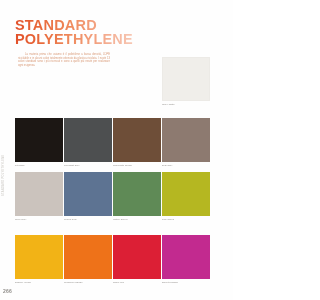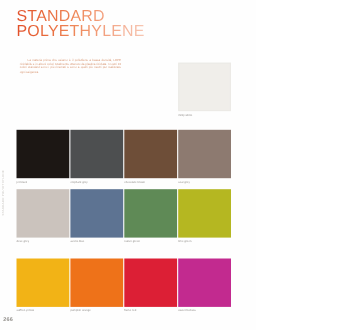--- a/index.html
+++ b/index.html
@@ -14,25 +14,25 @@
   .page{
     position:absolute;
     inset:0;
     background:#fefefe;
   }
 
   
   .title{
     position:absolute;
     left:15px;
-    top:9px;
+    top:19px;
     font-size:14.5px;
     line-height:13.5px;
     letter-spacing:0.2px;
-    font-weight:400;
+    font-weight:700;
     white-space:pre-line;
     background:linear-gradient(90deg,#e2502a 0%,#e8693a 22%,#ef8b5d 48%,#f3a383 70%,#f5b9a1 88%,#f7c7b3 100%);
     -webkit-background-clip:text;
     background-clip:text;
     color:transparent;
     -webkit-text-fill-color:transparent;
   }
 
   
   .intro{

